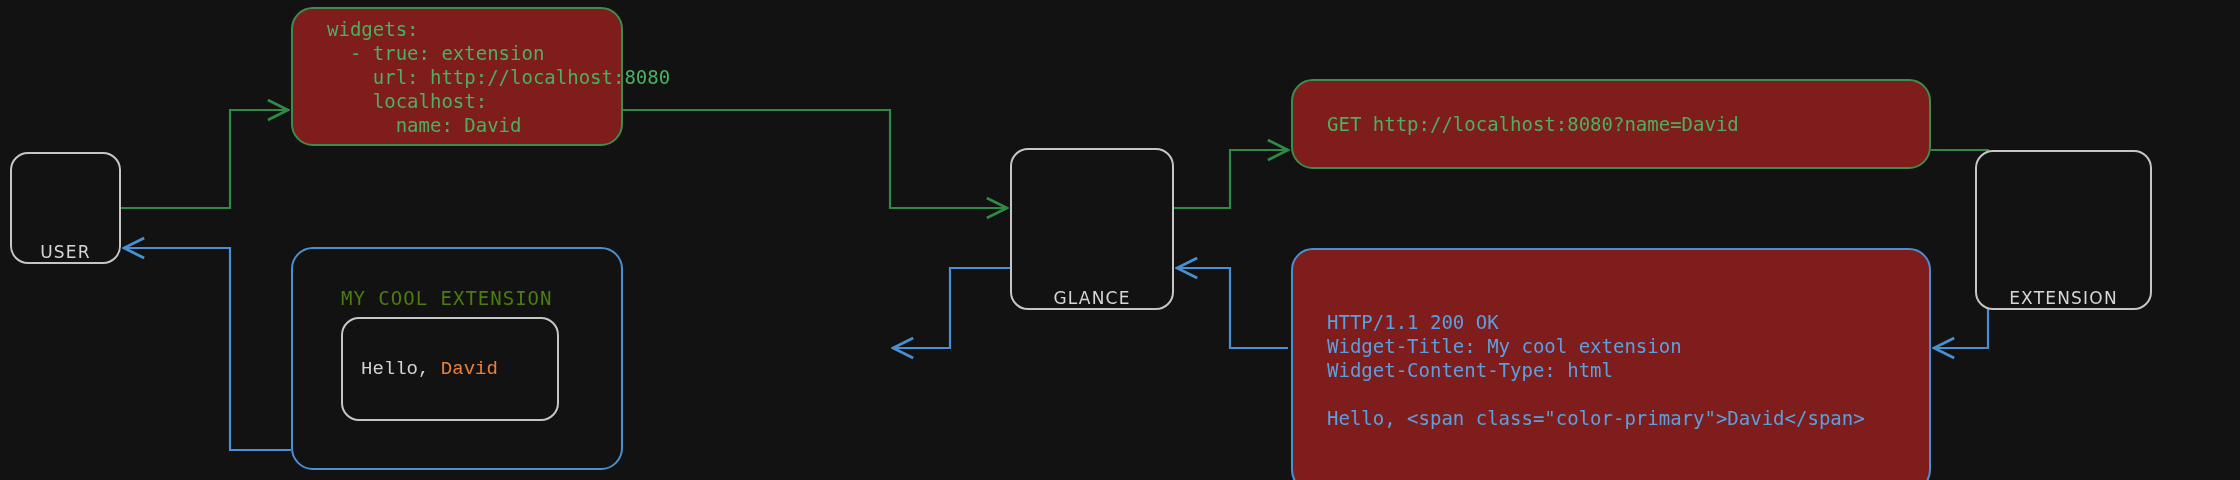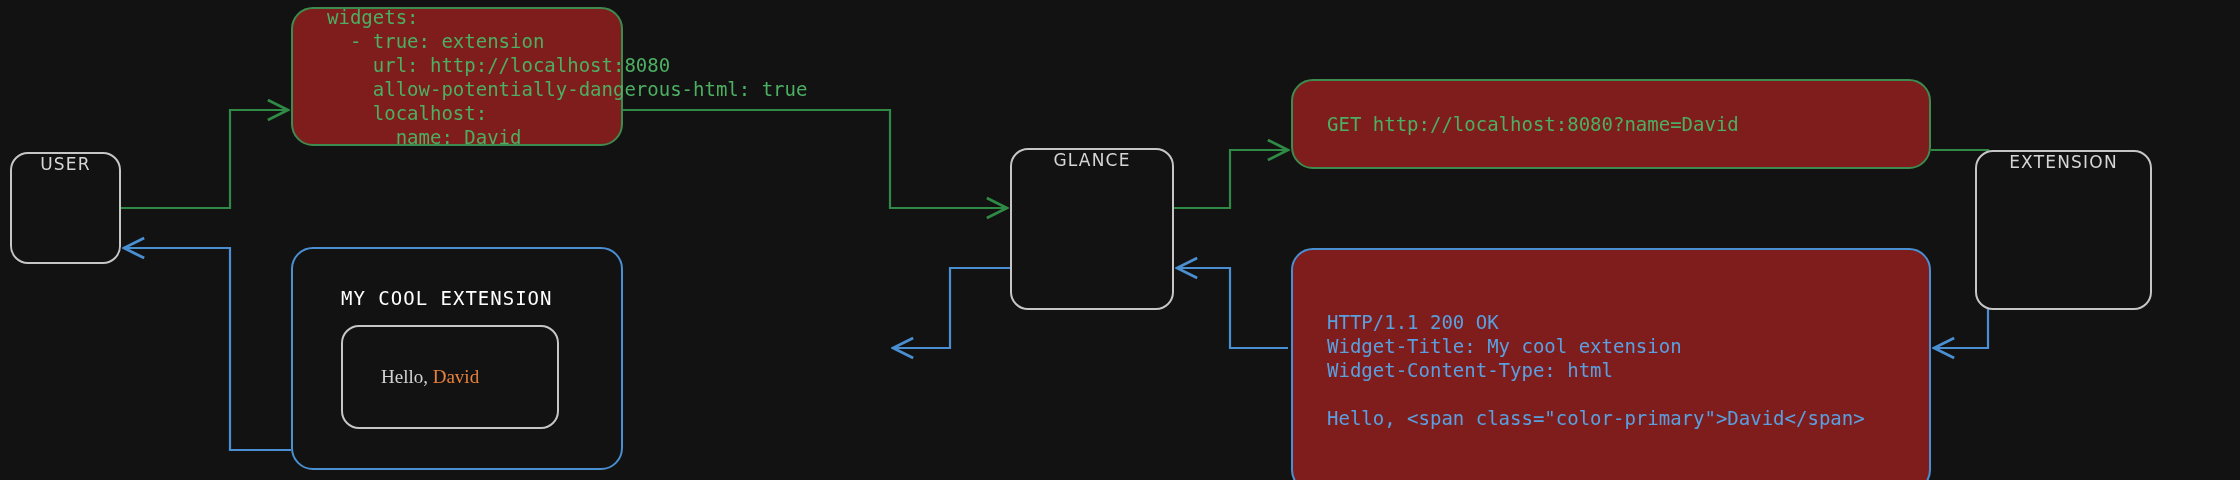--- a/index.html
+++ b/index.html
@@ -16,21 +16,21 @@
     font-family: "DejaVu Sans Mono", "Liberation Mono", monospace;
   }
 
   
   .node {
     position: absolute;
     box-sizing: border-box;
     border-radius: 18px;
     background: #121212;
     display: flex;
-    align-items: flex-start;
+    align-items: flex-end;
     justify-content: center;
   }
   .node-actor {
     border: 2px solid #c6c6c6;
   }
   .node-actor .node-label {
     color: #d6d6d6;
     font-family: "DejaVu Sans", "Liberation Sans", sans-serif;
     font-size: 17px;
     letter-spacing: 1.2px;
@@ -65,40 +65,39 @@
     box-sizing: border-box;
     border-radius: 22px;
     border: 2px solid #4a8fd1;
     background: #121212;
     padding: 24px 30px;
   }
   .widget-title {
     font-family: "DejaVu Sans Mono", "Liberation Mono", monospace;
     font-size: 19px;
     letter-spacing: 1px;
-    color: #ffffff;
-    margin: 14px 0 16px 18px;
+    color: #4d7c0f;
+    margin: 14px 0 8px 18px;
   }
   .widget-inner {
     box-sizing: border-box;
     border: 2px solid #c6c6c6;
     border-radius: 18px;
     height: 104px;
     margin-left: 18px;
     margin-right: 32px;
     display: flex;
     align-items: center;
     padding-left: 18px;
   }
   .widget-body {
-    font-family: Liberation Serif, serif;
+    font-family: Liberation Mono, monospace;
     font-size: 19px;
     color: #d2d2d2;
     white-space: pre;
-    margin-left: 20px;
   }
   .accent-name { color: #e8823a; }
 
   
   #wires {
     position: absolute;
     left: 0; top: 0;
     width: 2240px;
     height: 480px;
     pointer-events: none;
@@ -140,21 +139,20 @@
   </svg>
 
   <div class="node node-actor" style="left:10px; top:152px; width:111px; height:112px;">
     <span class="node-label">USER</span>
   </div>
 
   <div class="code-box green" style="left:291px; top:7px; width:332px; height:139px;">
     <div class="code-line green">widgets:</div>
     <div class="code-line green">  - true: extension</div>
     <div class="code-line green">    url: http://localhost:8080</div>
-    <div class="code-line green">    allow-potentially-dangerous-html: true</div>
     <div class="code-line green">    localhost:</div>
     <div class="code-line green">      name: David</div>
   </div>
 
   <div class="widget-outer" style="left:291px; top:247px; width:332px; height:223px;">
     <div class="widget-title">MY COOL EXTENSION</div>
     <div class="widget-inner">
       <div class="widget-body"><span>Hello, </span><span class="accent-name">David</span></div>
     </div>
   </div>

